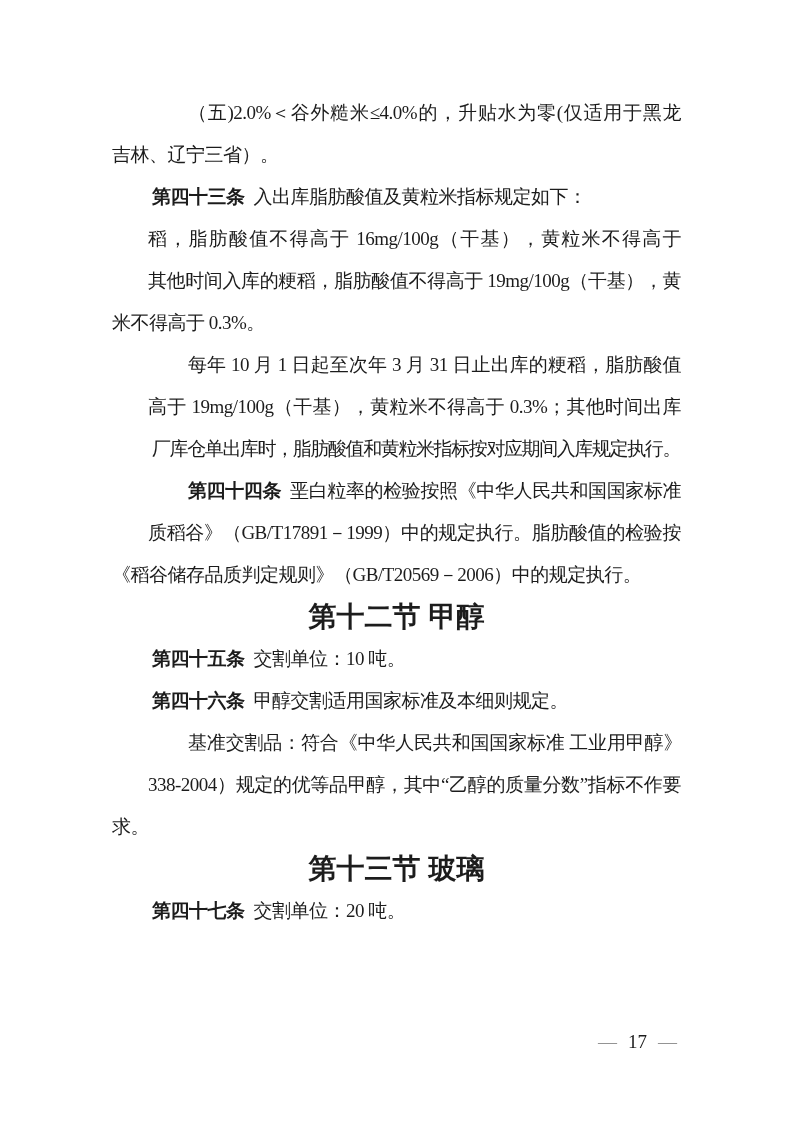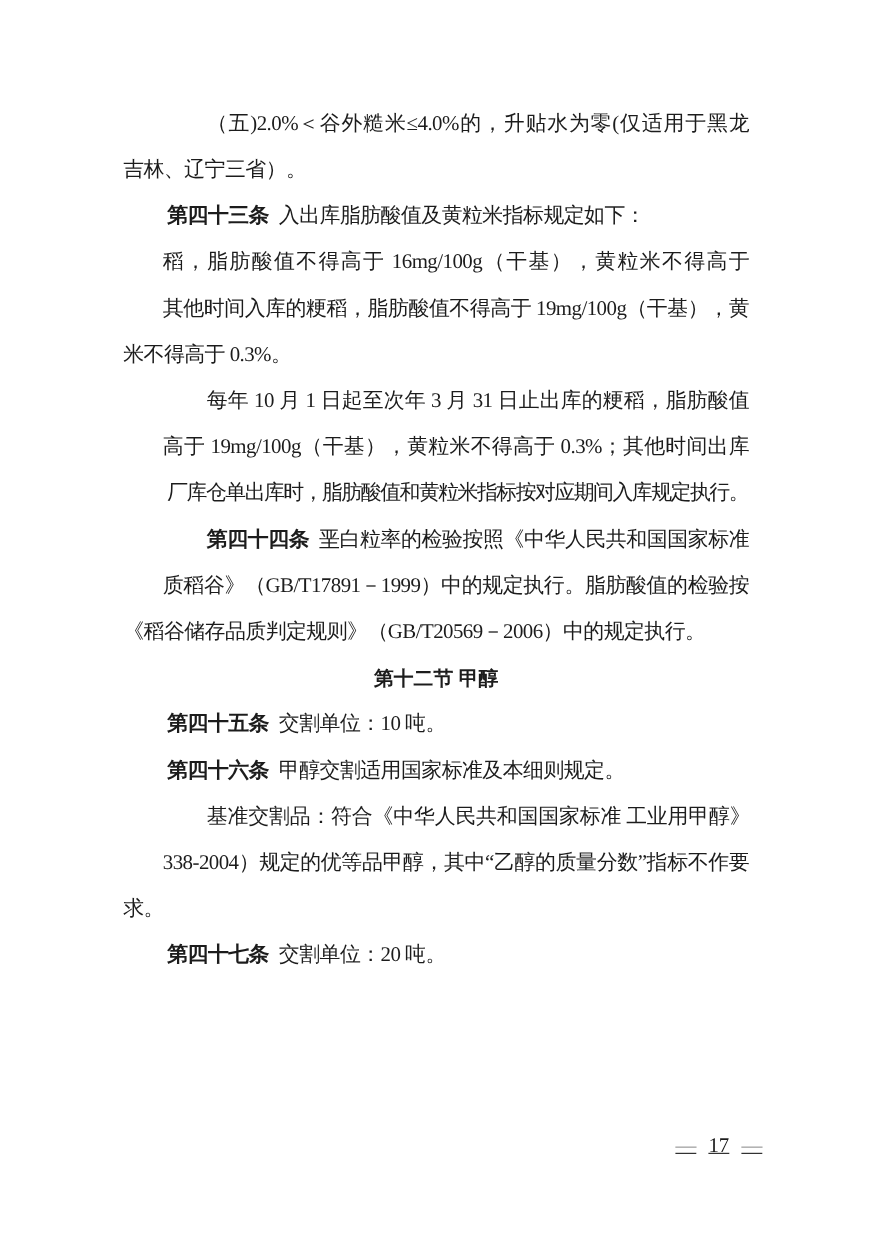--- a/index.html
+++ b/index.html
@@ -24,34 +24,33 @@
     white-space:normal;
   }
   .line.justify{text-align:justify;text-align-last:justify;margin-left:36px;}
   .line.left{text-align:center;text-align-last:left;}
   .line.center{text-align:center;text-align-last:center;}
   .line.indent{text-indent:40px;}
   .line.tight{letter-spacing:-1.4px;}
   .heading{
     font-family:"Liberation Sans","DejaVu Sans",sans-serif;
     font-weight:bold;
-    font-size:18px;
+    font-size:28px;
     letter-spacing:0;
   }
   .lead{
     font-family:"Liberation Sans","DejaVu Sans",sans-serif;
     font-weight:bold;
     padding-right:9px;
   }
   .footer{
     position:absolute;
-    top:1021px;right:100px;
+    top:1021px;right:116px;
     font-size:19px;line-height:42px;
     font-family:"Liberation Serif","DejaVu Serif",serif;
-    text-decoration:underline;
   }
   .footer .dash{color:#909090;}
   .footer .num{color:#1c1c1c;margin:0 11px;}
 </style>
 </head>
 <body>
 
 <div class="page">
   <div class="doc-body" id="doc-body">
       <div class="line justify indent"><span>（五)2.0%＜谷外糙米≤4.0%的，升贴水为零(仅适用于黑龙江、</span></div>
@@ -65,16 +64,17 @@
       <div class="line left indent tight"><span>厂库仓单出库时，脂肪酸值和黄粒米指标按对应期间入库规定执行。</span></div>
       <div class="line justify indent"><span class="lead">第四十四条</span><span>垩白粒率的检验按照《中华人民共和国国家标准 优</span></div>
       <div class="line justify"><span>质稻谷》（GB/T17891－1999）中的规定执行。脂肪酸值的检验按照</span></div>
       <div class="line left"><span>《稻谷储存品质判定规则》（GB/T20569－2006）中的规定执行。</span></div>
       <div class="line center heading"><span>第十二节 甲醇</span></div>
       <div class="line left indent"><span class="lead">第四十五条</span><span>交割单位：10 吨。</span></div>
       <div class="line left indent"><span class="lead">第四十六条</span><span>甲醇交割适用国家标准及本细则规定。</span></div>
       <div class="line justify indent tight"><span>基准交割品：符合《中华人民共和国国家标准 工业用甲醇》（GB</span></div>
       <div class="line justify"><span>338-2004）规定的优等品甲醇，其中“乙醇的质量分数”指标不作要</span></div>
       <div class="line left"><span>求。</span></div>
+      <div class="line center heading"><span>第十三节 玻璃</span></div>
       <div class="line left indent"><span class="lead">第四十七条</span><span>交割单位：20 吨。</span></div>
     </div>
   <div class="footer"><span class="dash">—</span><span class="num">17</span><span class="dash">—</span></div>
 </div>
 
 </body></html>

